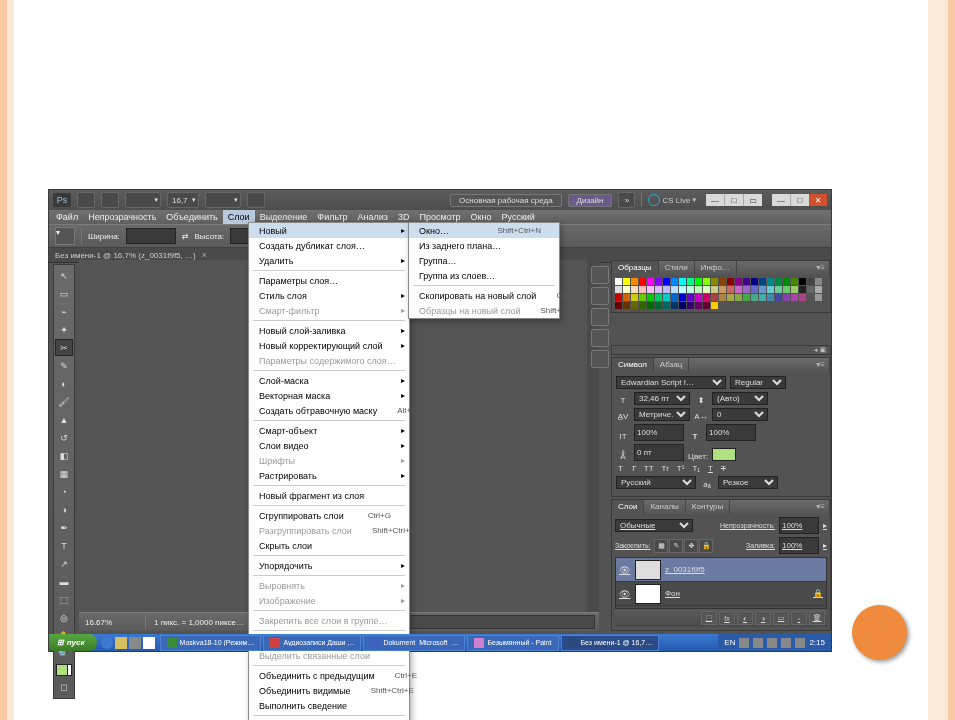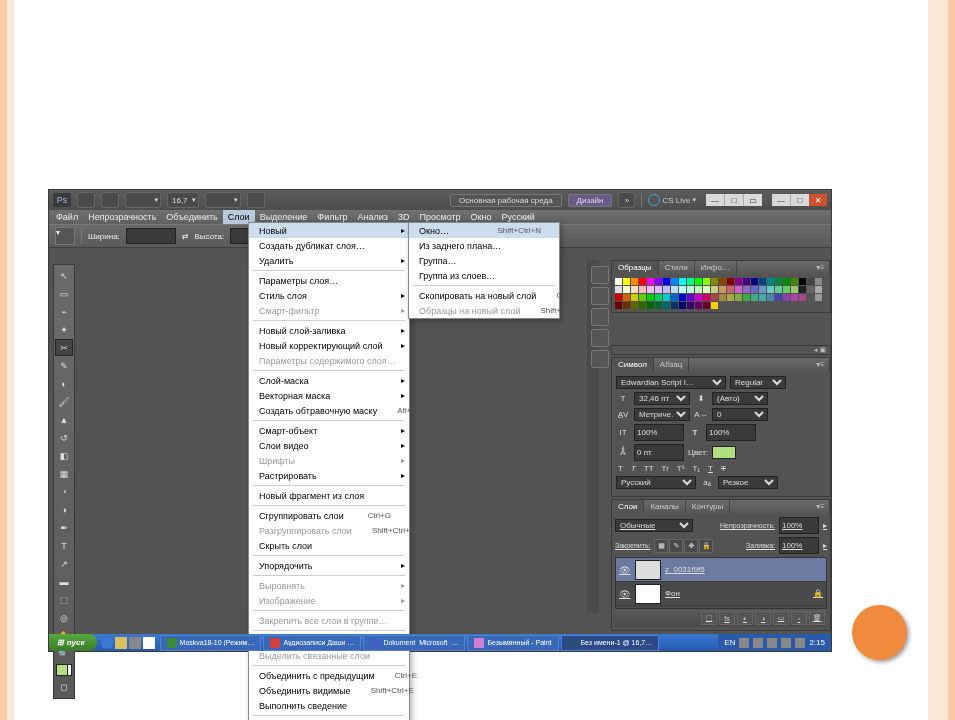--- a/index.html
+++ b/index.html
@@ -59,21 +59,21 @@
   .pcol { position:absolute; right:222px; top:6px; width:18px; display:flex; flex-direction:column; gap:3px; }
   .pcol .pi { width:16px; height:16px; background:#555; border:1px solid #777; border-radius:2px; }
   .panel { background:#535353; border:1px solid #3a3a3a; }
   .ptabs { height:14px; background:linear-gradient(#6a6a6a,#555); display:flex; font-size:8px; }
   .ptabs span { padding:0 6px; color:#ccc; line-height:14px; border-right:1px solid #444; }
   .ptabs span.act { background:#535353; color:#fff; }
   .ptabs .mnu { margin-left:auto; padding:0 4px; color:#bbb; }
   .swatches { padding:3px; display:grid; grid-template-columns:repeat(26,7px); gap:1px; }
   .swatches div { width:7px; height:7px; }
   .char { padding:4px; color:#ddd; font-size:8px; }
-  .char .row { display:flex; align-items:center; gap:4px; margin-bottom:3px; }
+  .char .row { display:flex; align-items:flex-end; gap:4px; margin-bottom:3px; }
   .char select,.char input { background:#3a3a3a; border:1px solid #222; color:#ddd; font-size:8px; height:13px; }
   .char .ico { width:14px; text-align:center; }
   .char .colorbox { width:22px; height:11px; background:#b0e080; border:1px solid #222; }
   .char .styles span { padding:0 2px; }
   .layers { padding:3px; color:#ddd; font-size:8px;text-decoration:underline; }
   .layers .lrow { display:flex; align-items:center; gap:4px; margin-bottom:3px; }
   .layers select,.layers input { background:#3a3a3a; border:1px solid #222; color:#ddd; font-size:8px; height:13px; }
   .layers .locks span { width:12px; height:12px; display:inline-block; background:#4a4a4a; border:1px solid #666; margin-right:1px; font-size:7px; text-align:center; line-height:12px; }
   .layerlist { background:#4a4a4a; border:1px solid #333; min-height:50px; }
   .layer { display:flex; align-items:center; height:23px; border-bottom:1px solid #3a3a3a; gap:4px; padding:0 3px; }
@@ -161,20 +161,24 @@
     <div class="optbar">
       <div class="opt-tool">▾</div>
       <div style="width:1px;height:16px;background:#777"></div>
       <span>Ширина:</span>
       <div class="opt-field"></div>
       <span>⇄</span>
       <span>Высота:</span>
       <div class="opt-field"></div>
     </div>
 
+    <div class="tab">
+      <span class="fn">Без имени-1 @ 16,7% (z_0031f9f5, …)</span>
+      <span class="x">×</span>
+    </div>
 
     <div class="work">
 
       <div class="tools">
         <div class="ti">↖</div>
         <div class="ti">▭</div>
         <div class="ti">⌁</div>
         <div class="ti">✦</div>
         <div class="ti sel">✂</div>
         <div class="ti">✎</div>
@@ -199,20 +203,27 @@
             <div class="fg"></div>
           </div>
         <div class="ti">◻</div>
       </div>
 
       <div class="canvas">
         <div class="photo"></div>
       </div>
       <div class="scroll-v"></div>
 
+      <div class="status">
+        <div class="z">16.67%</div>
+        <div style="width:1px;height:14px;background:#777"></div>
+        <div class="info">1 пикс. = 1,0000 пиксе…</div>
+        <div style="width:1px;height:14px;background:#777"></div>
+        <div class="sb"></div>
+      </div>
 
       <div class="pcol">
         <div class="pi"></div>
         <div class="pi"></div>
         <div class="pi"></div>
         <div class="pi"></div>
         <div class="pi"></div>
       </div>
 
       <div class="panels">

